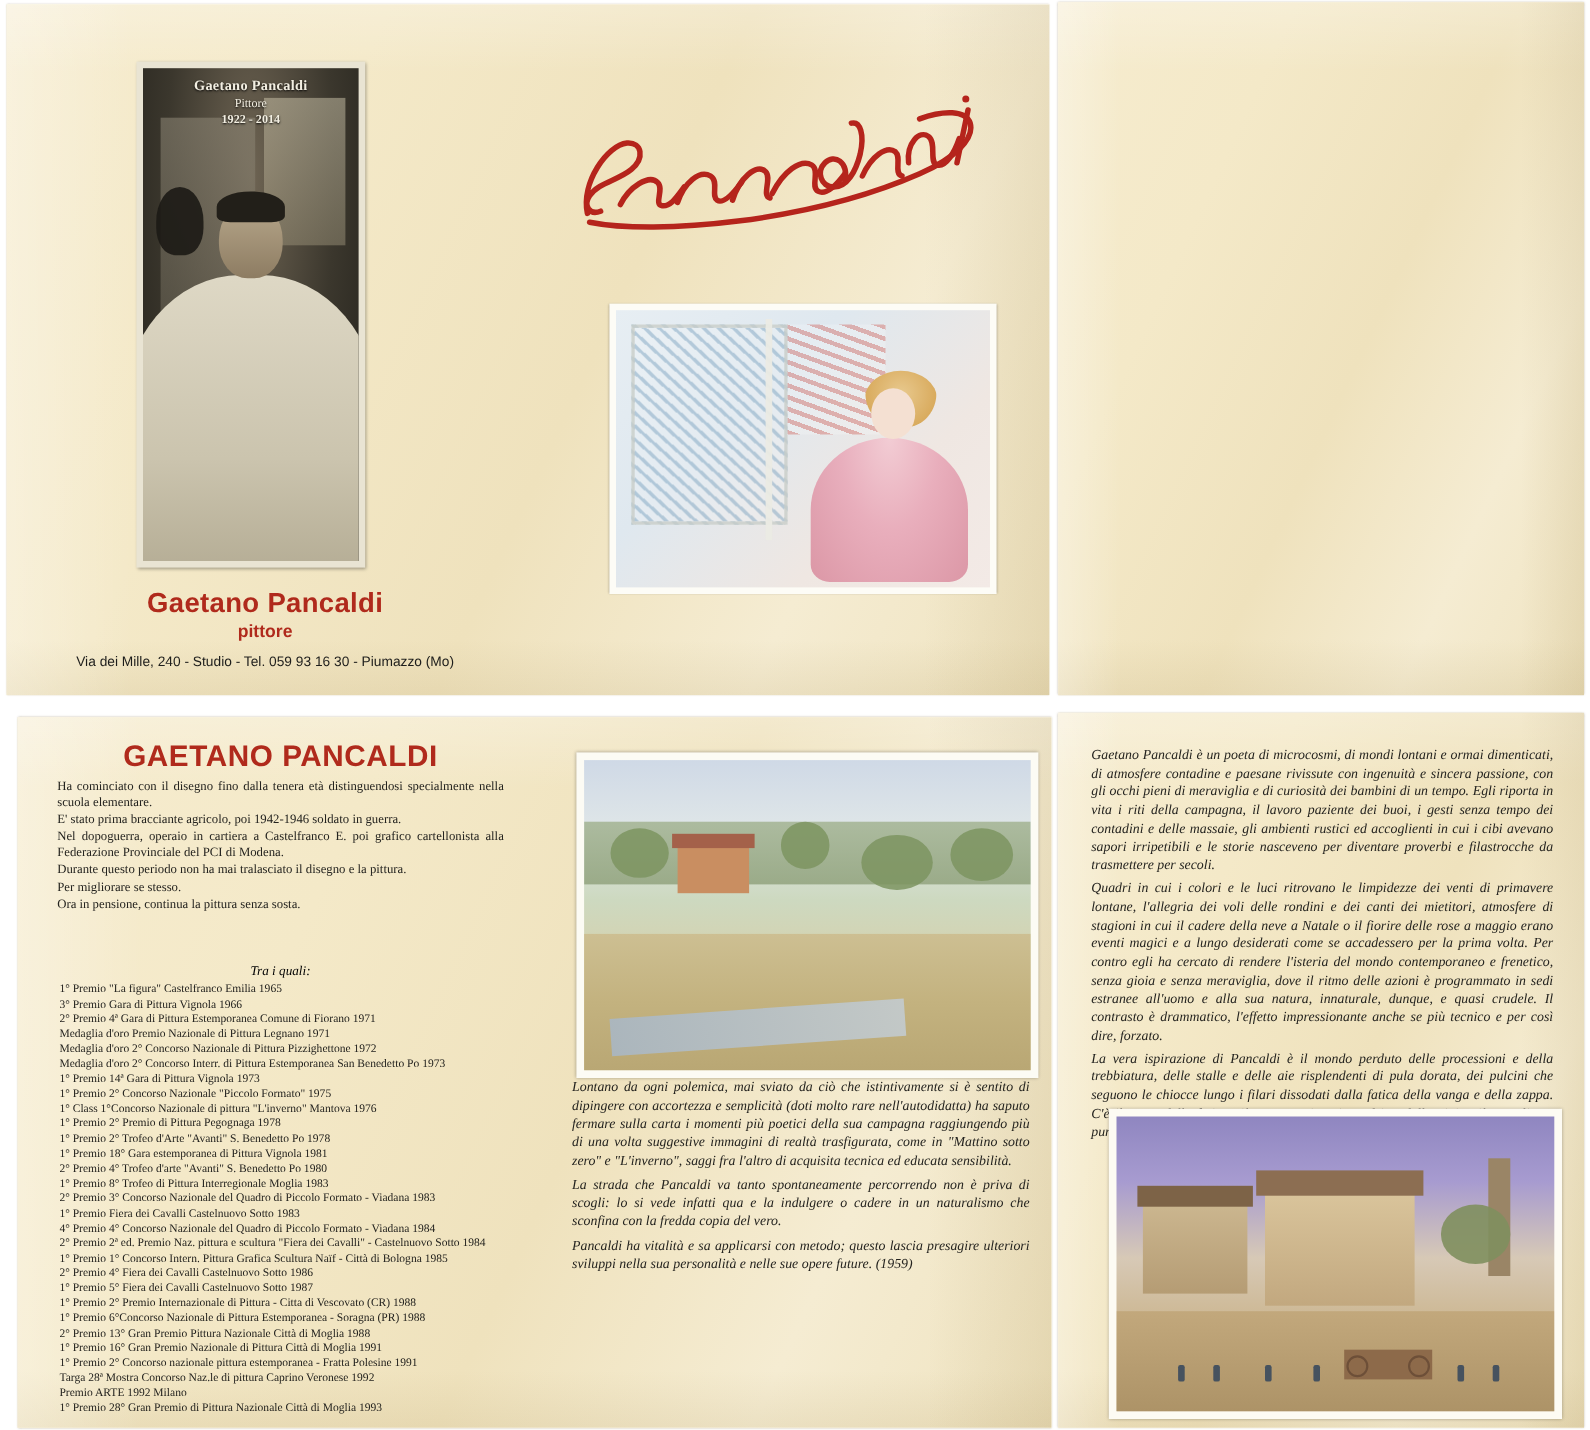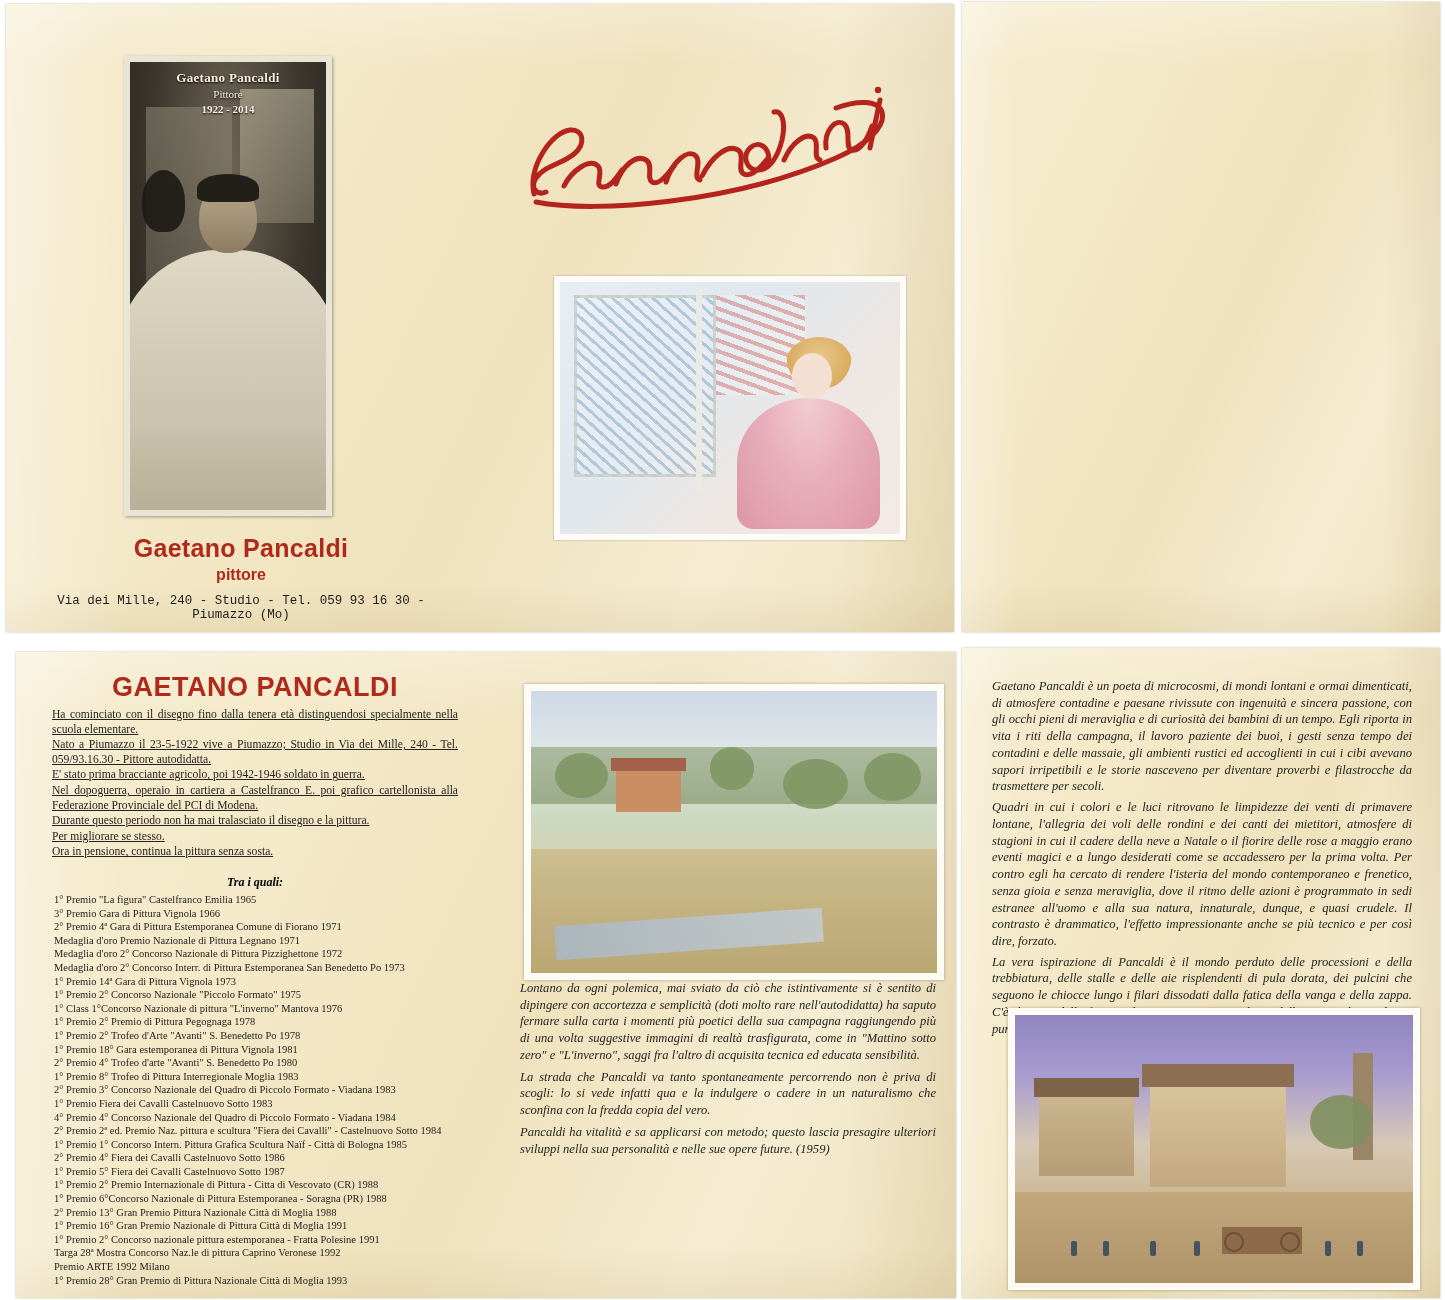--- a/index.html
+++ b/index.html
@@ -134,21 +134,21 @@
     font-weight: bold;
     font-size: 16px;
     font-family: "Liberation Sans", sans-serif;
   }
   .tl-addr {
     position: absolute;
     left: 30px; top: 590px; width: 410px;
     text-align: center;
     color: #1d1d1b;
     font-size: 12.5px;
-    font-family: Liberation Mono, monospace;
+    font-family: Liberation Sans, sans-serif;
   }
 
   
   .signature {
     position: absolute;
     left: 500px;
     top: 70px;
     width: 400px;
     height: 150px;
   }
@@ -223,30 +223,29 @@
     font-weight: bold;
     font-size: 27px;
     letter-spacing: .5px;
     font-family: "Liberation Sans", sans-serif;
   }
   #bl-bio {
     left: 52px; top: 708px; width: 406px;
     font-size: 11.6px;
     line-height: 1.26;
     text-align: justify;
-    text-decoration: underline;
   }
   #bl-bio p { margin: 0 0 1px 0; }
   .bl-trai {
     position: absolute;
     left: 52px; top: 875px; width: 406px;
     text-align: center;
     font-style: italic;
     font-size: 12px;
-    font-weight: bold;
+    font-weight: normal;
   }
   #bl-awards {
     left: 54px; top: 893px; width: 410px;
     font-size: 10.5px;
     line-height: 1.295;
   }
   #bl-awards div { white-space: nowrap; overflow: hidden; }
 
   
   .paint-land {
@@ -395,21 +394,20 @@
 
     
   </div>
 
   <div class="leaf" id="leaf-bl"></div>
 
   <div class="bl-title">GAETANO PANCALDI</div>
 
   <div class="txt" id="bl-bio">
     <p>Ha cominciato con il disegno fino dalla tenera età distinguendosi specialmente nella scuola elementare.</p>
-    <p>Nato a Piumazzo il 23-5-1922 vive a Piumazzo; Studio in Via dei Mille, 240 - Tel. 059/93.16.30 - Pittore autodidatta.</p>
     <p>E' stato prima bracciante agricolo, poi 1942-1946 soldato in guerra.</p>
     <p>Nel dopoguerra, operaio in cartiera a Castelfranco E. poi grafico cartellonista alla Federazione Provinciale del PCI di Modena.</p>
     <p>Durante questo periodo non ha mai tralasciato il disegno e la pittura.</p>
     <p>Per migliorare se stesso.</p>
     <p>Ora in pensione, continua la pittura senza sosta.</p>
   </div>
 
   <div class="bl-trai">Tra i quali:</div>
 
   <div class="txt" id="bl-awards">

